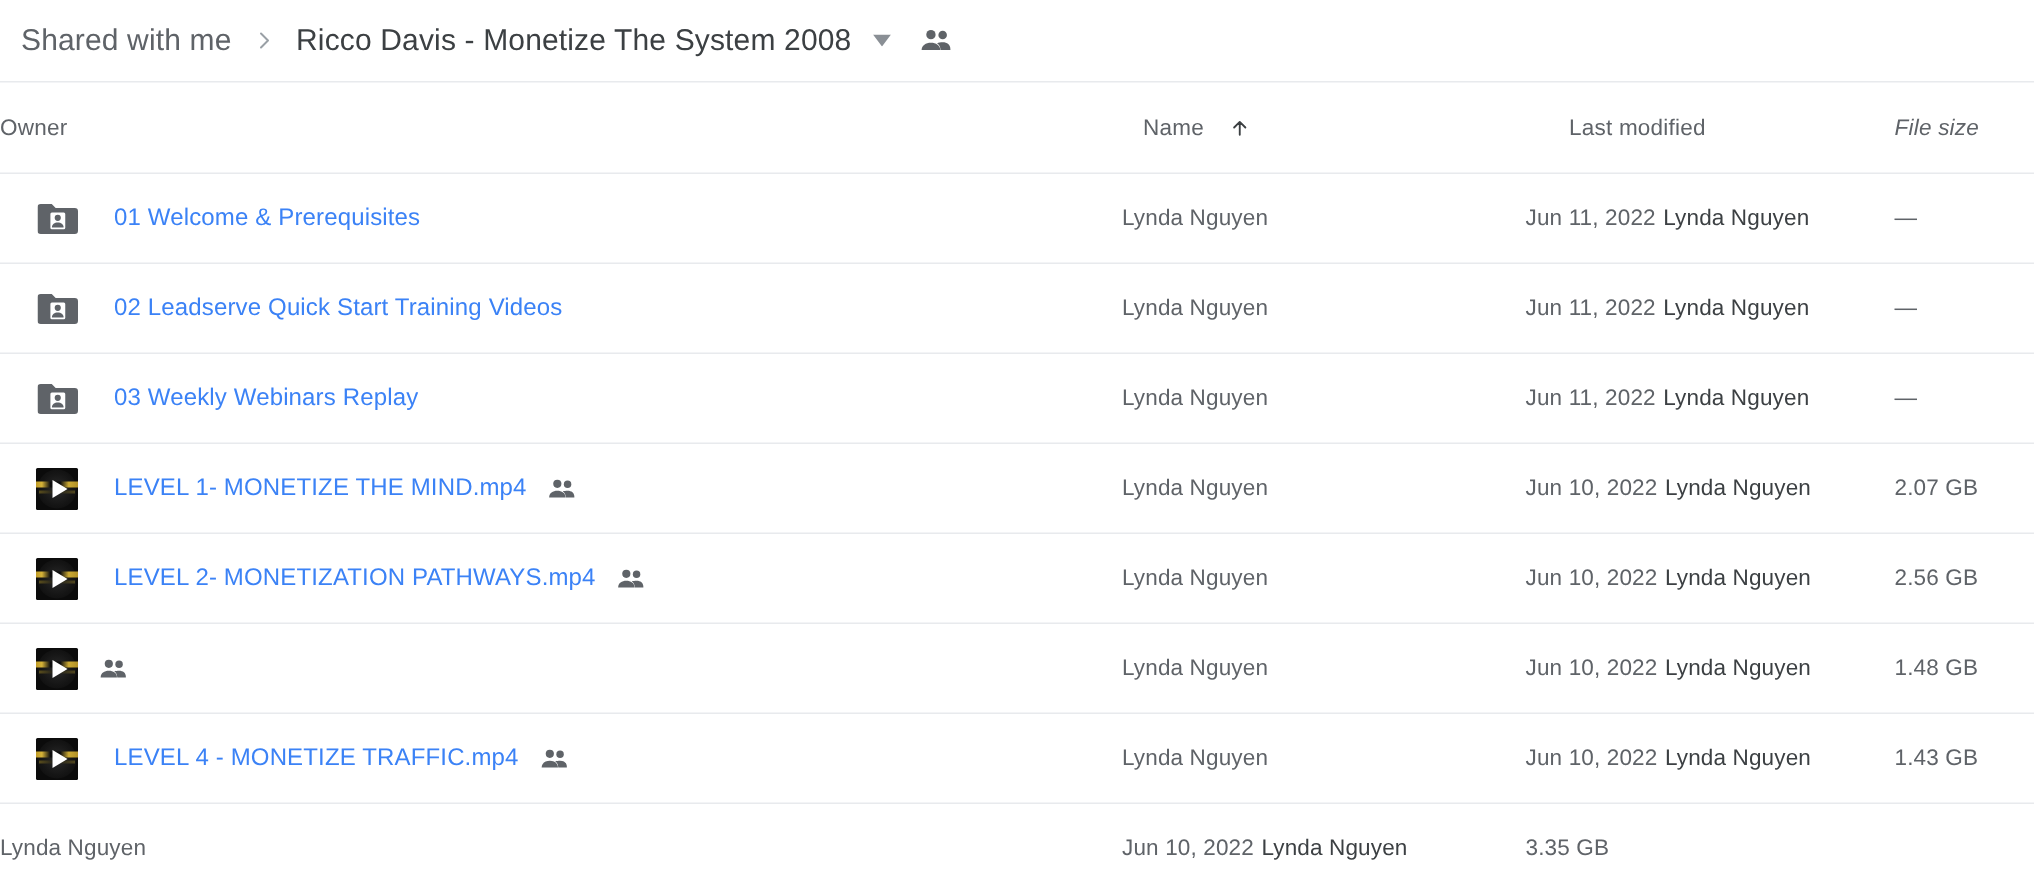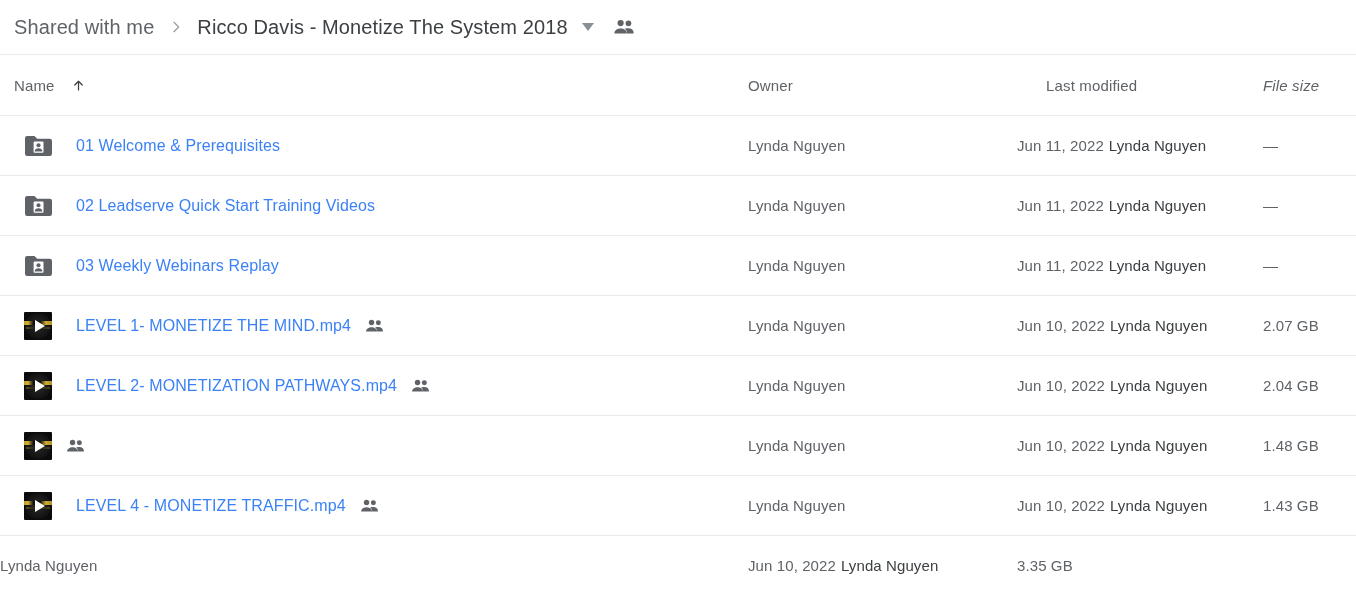--- a/index.html
+++ b/index.html
@@ -202,50 +202,50 @@
 
 <div class="breadcrumb-bar">
   <span class="crumb-root">Shared with me</span>
 
   <span class="crumb-sep">
     <svg width="16" height="16" viewBox="0 0 24 24">
       <path d="M9 5l7 7-7 7" fill="none" stroke="#9aa0a6" stroke-width="2" stroke-linecap="round" stroke-linejoin="round"></path>
     </svg>
   </span>
 
-  <span class="crumb-current">Ricco Davis - Monetize The System 2018</span>
+  <span class="crumb-current">Ricco Davis - Monetize The System 2008</span>
 
   <span class="crumb-caret">
     <svg width="12" height="8" viewBox="0 0 12 8">
       <path d="M0 0h12L6 8z" fill="#8a8f95"></path>
     </svg>
   </span>
 
   <span class="crumb-people">
     <svg width="22" height="16" viewBox="0 0 24 18">
       <circle cx="8.2" cy="4.6" r="3.5" fill="#5f6368"></circle>
       <circle cx="17" cy="4.9" r="3.2" fill="#5f6368"></circle>
       <path d="M1.2 16.2c0-3.6 3.2-5.6 7-5.6s7 2 7 5.6z" fill="#5f6368"></path>
       <path d="M15.4 16.2c0-2.5-1-4.2-2.6-5.2 1.2-.5 2.7-.6 4.2-.6 3.4 0 5.8 1.8 5.8 5.1v.7z" fill="#5f6368"></path>
     </svg>
   </span>
 </div>
 
 <div class="file-table">
 
   <div class="row-grid table-head">
+    <div class="th th-owner">Owner</div>
     <div class="th th-name">
       <span>Name</span>
       <span class="sort-arrow">
         <svg width="15" height="15" viewBox="0 0 24 24">
           <path d="M12 19V6M12 5.2l-6 6M12 5.2l6 6" fill="none" stroke="#3c4043" stroke-width="2" stroke-linecap="round" stroke-linejoin="round"></path>
         </svg>
       </span>
     </div>
-    <div class="th th-owner">Owner</div>
     <div class="th th-modified">Last modified</div>
     <div class="th th-size">File size</div>
   </div>
 
   <div id="rows-container">
       <div class="row-grid file-row">
     <div class="cell-name">
       <span class="icon-box">
 
   <svg width="27" height="22" viewBox="0 0 27 22">
@@ -349,21 +349,21 @@
     <circle cx="17" cy="4.9" r="3.2" fill="#5f6368"></circle>
     <path d="M1.2 16.2c0-3.6 3.2-5.6 7-5.6s7 2 7 5.6z" fill="#5f6368"></path>
     <path d="M15.4 16.2c0-2.5-1-4.2-2.6-5.2 1.2-.5 2.7-.6 4.2-.6 3.4 0 5.8 1.8 5.8 5.1v.7z" fill="#5f6368"></path>
   </svg>
           </span>
     </div>
     <div class="cell-owner">Lynda Nguyen</div>
     <div class="cell-modified">
       <span class="mod-date">Jun 10, 2022</span><span class="mod-by">Lynda Nguyen</span>
     </div>
-    <div class="cell-size">2.04 GB</div>
+    <div class="cell-size">2.56 GB</div>
       </div>
       <div class="row-grid file-row">
     <div class="cell-name">
       <span class="icon-box">
 
   <div class="video-thumb">
     <div class="disc"></div>
     <div class="band"></div>
     <div class="band2"></div>
     <div class="play"></div>

